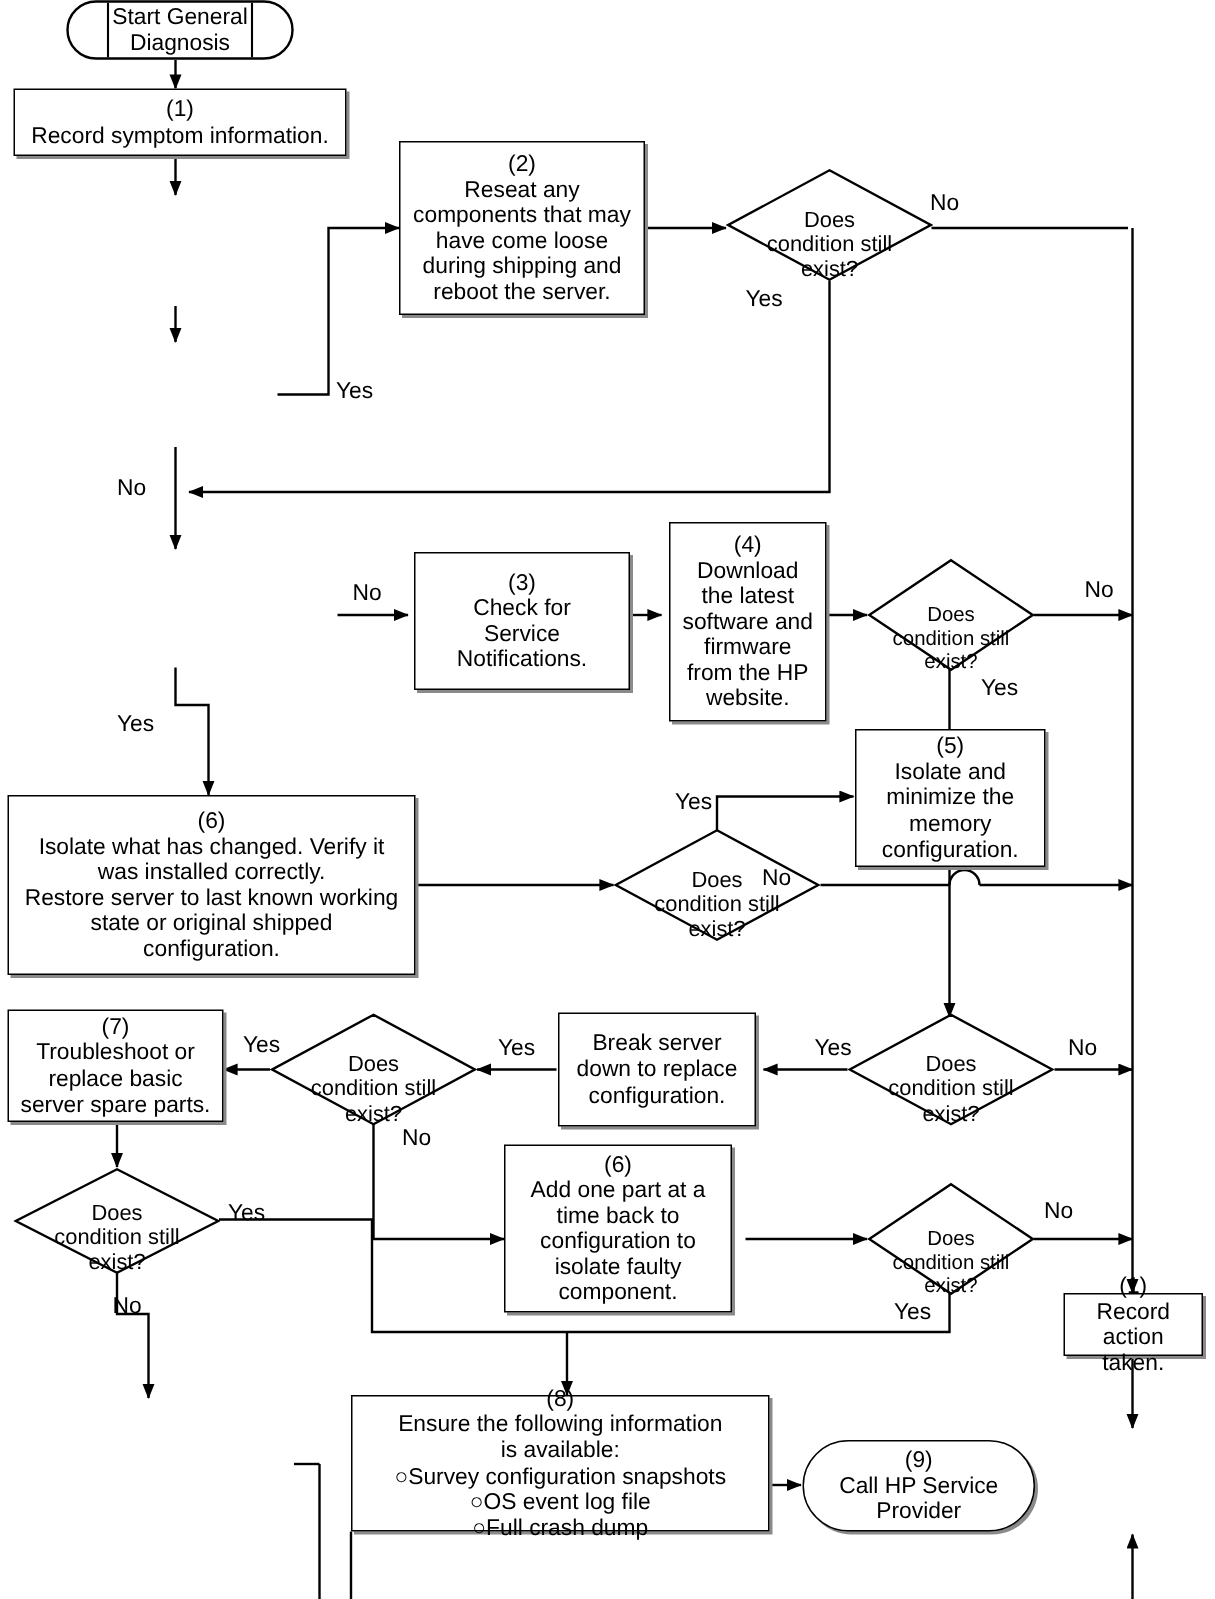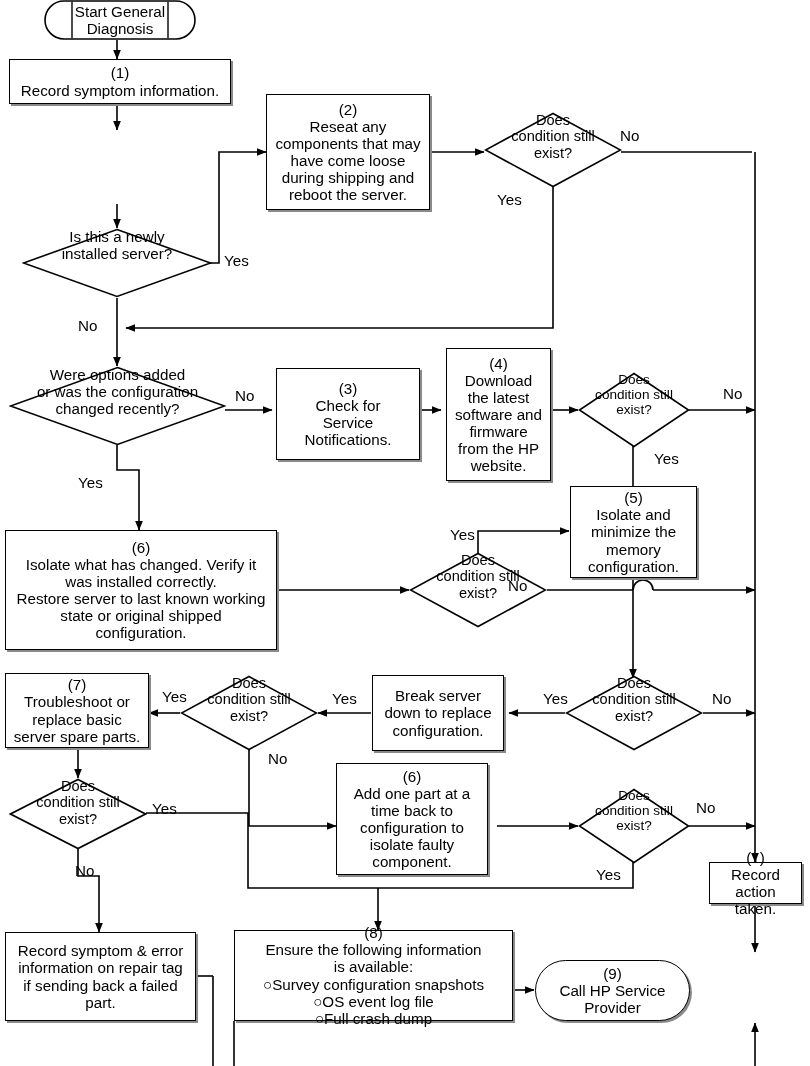--- a/index.html
+++ b/index.html
@@ -6,21 +6,21 @@
   html,body{margin:0;padding:0;background:#ffffff;}
   body{font-family:"Liberation Sans","DejaVu Sans",sans-serif;color:#000;}
   #stage{position:relative;width:810px;height:1066px;overflow:hidden;background:#fff;}
   #svglayer{position:absolute;left:0;top:0;width:810px;height:1066px;}
   .node{position:absolute;box-sizing:border-box;display:flex;align-items:center;justify-content:center;text-align:center;line-height:1.12;}
   .node .txt{display:block;width:100%;padding:0 3px;white-space:pre-line;}
   .proc{border:1.5px solid #000;background:#fff;box-shadow:2px 2px 0 0 #8a8a8a;}
   .term{border:1.6px solid #000;background:#fff;border-radius:999px;box-shadow:2px 2px 0 0 #8a8a8a;}
   .startshape{position:absolute;}
   .dec{position:absolute;}
-  .dec .dectxt{position:absolute;left:0;top:0;width:100%;height:100%;display:flex;align-items:flex-start;justify-content:center;text-align:center;line-height:1.12;white-space:pre-line;}
+  .dec .dectxt{position:absolute;left:0;top:0;width:100%;height:100%;display:flex;align-items:flex-end;justify-content:center;text-align:center;line-height:1.12;white-space:pre-line;}
   .lbl{position:absolute;white-space:nowrap;}
   .f15{font-size:15.2px;}
   .f14{font-size:14.6px;}
   .f13{font-size:13.6px;}
 </style>
 </head>
 <body>
 
 <div id="stage">
 
@@ -122,54 +122,39 @@
 Diagnosis</span>
     </div>
   </div>
 
   <div class="node proc f15" style="left:9px;top:59px;width:222px;height:45px;">
     <span class="txt">(1)
 Record symptom information.</span>
   </div>
 
 
-  <div class="dec" style="left:22px;top:228px;width:190px;height:70px;">
-    <svg width="190" height="70" viewBox="0 0 190 70">
-        <polygon points="95,1.5 188.5,35 95,68.5 1.5,35" fill="#fff" stroke="#000" stroke-width="1.6"></polygon>
-      </svg>
-    <div class="dectxt f15"><span>Is this a newly
-installed server?</span></div>
-  </div>
 
   <div class="node proc f15" style="left:266px;top:94px;width:164px;height:116px;">
     <span class="txt">(2)
 Reseat any
 components that may
 have come loose
 during shipping and
 reboot the server.</span>
   </div>
 
   <div class="dec" style="left:484px;top:112px;width:138px;height:76px;">
     <svg width="138" height="76" viewBox="0 0 138 76">
         <polygon points="69,1.5 136.5,38 69,74.5 1.5,38" fill="#fff" stroke="#000" stroke-width="1.6"></polygon>
       </svg>
     <div class="dectxt f14"><span>Does
 condition still
 exist?</span></div>
   </div>
 
-  <div class="dec" style="left:9px;top:366px;width:217px;height:80px;">
-    <svg width="217" height="80" viewBox="0 0 217 80">
-        <polygon points="108.5,1.5 215.5,40 108.5,78.5 1.5,40" fill="#fff" stroke="#000" stroke-width="1.6"></polygon>
-      </svg>
-    <div class="dectxt f15"><span>Were options added
-or was the configuration
-changed recently?</span></div>
-  </div>
 
   <div class="node proc f15" style="left:276px;top:368px;width:144px;height:92px;">
     <span class="txt">(3)
 Check for
 Service
 Notifications.</span>
   </div>
 
   <div class="node proc f15" style="left:446px;top:348px;width:105px;height:133px;">
     <span class="txt">(4)
@@ -267,26 +252,20 @@
 
   <div class="dec" style="left:578px;top:788px;width:112px;height:76px;">
     <svg width="112" height="76" viewBox="0 0 112 76">
         <polygon points="56,1.5 110.5,38 56,74.5 1.5,38" fill="#fff" stroke="#000" stroke-width="1.6"></polygon>
       </svg>
     <div class="dectxt f13"><span>Does
 condition still
 exist?</span></div>
   </div>
 
-  <div class="node proc f15" style="left:5px;top:932px;width:191px;height:89px;">
-    <span class="txt">Record symptom &amp; error
-information on repair tag
-if sending back a failed
-part.</span>
-  </div>
 
   <div class="node proc f15" style="left:234px;top:930px;width:279px;height:91px;">
     <span class="txt">(8)
 Ensure the following information
 is available:
 ○Survey configuration snapshots
 ○OS event log file
 ○Full crash dump</span>
   </div>
 

